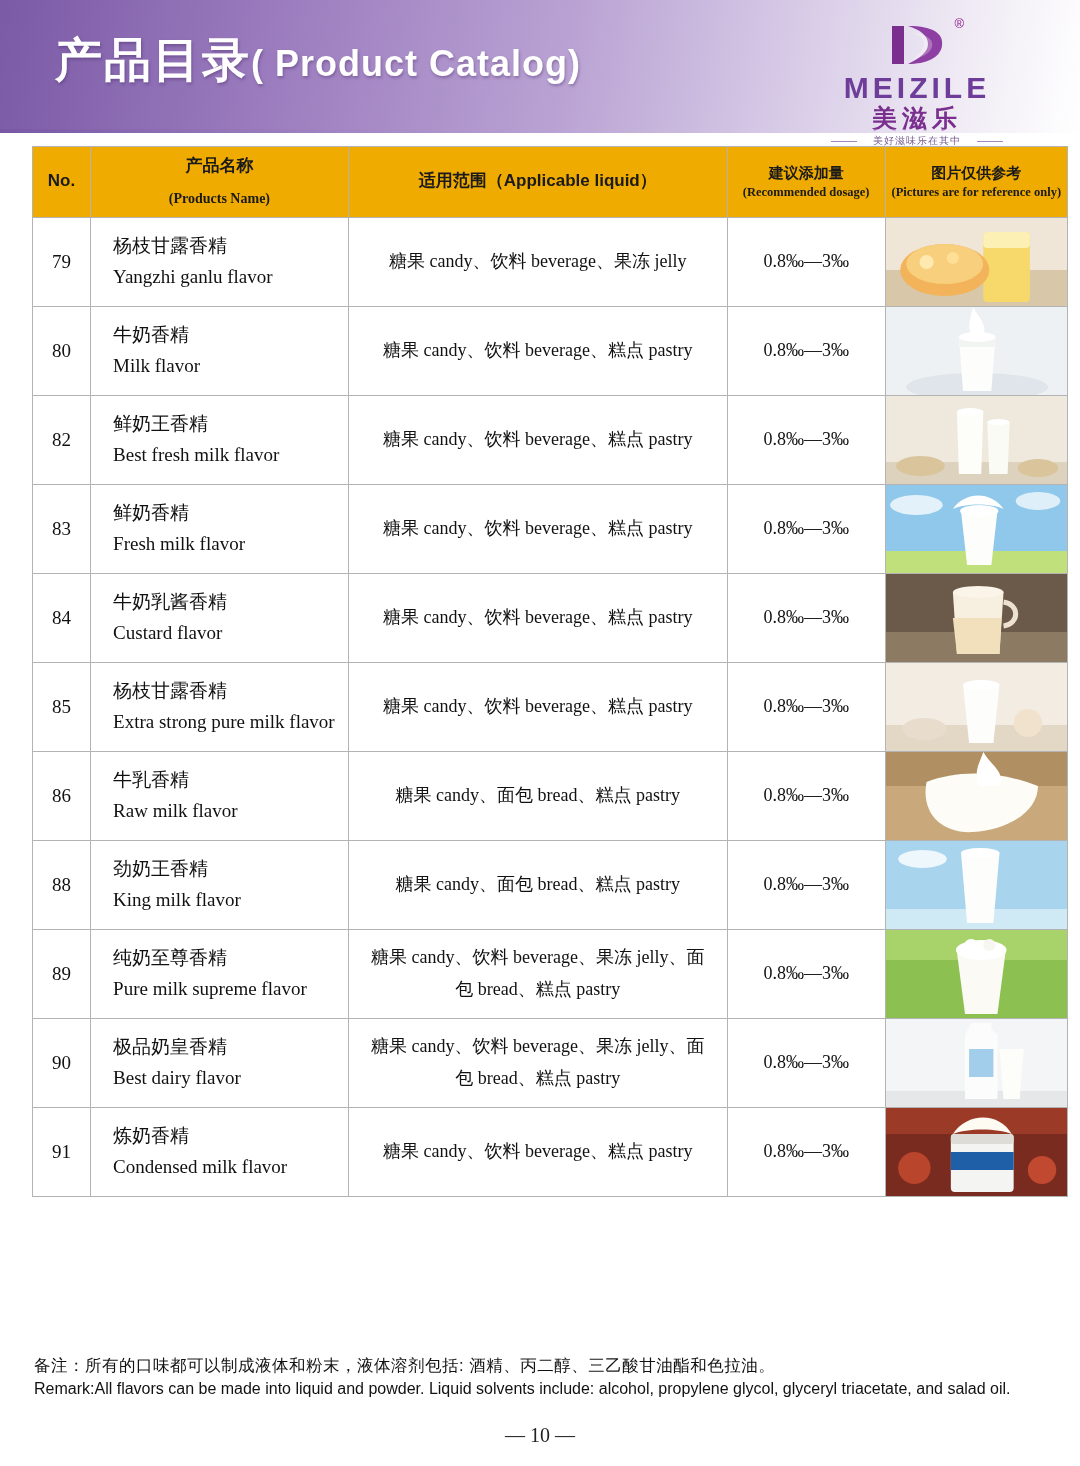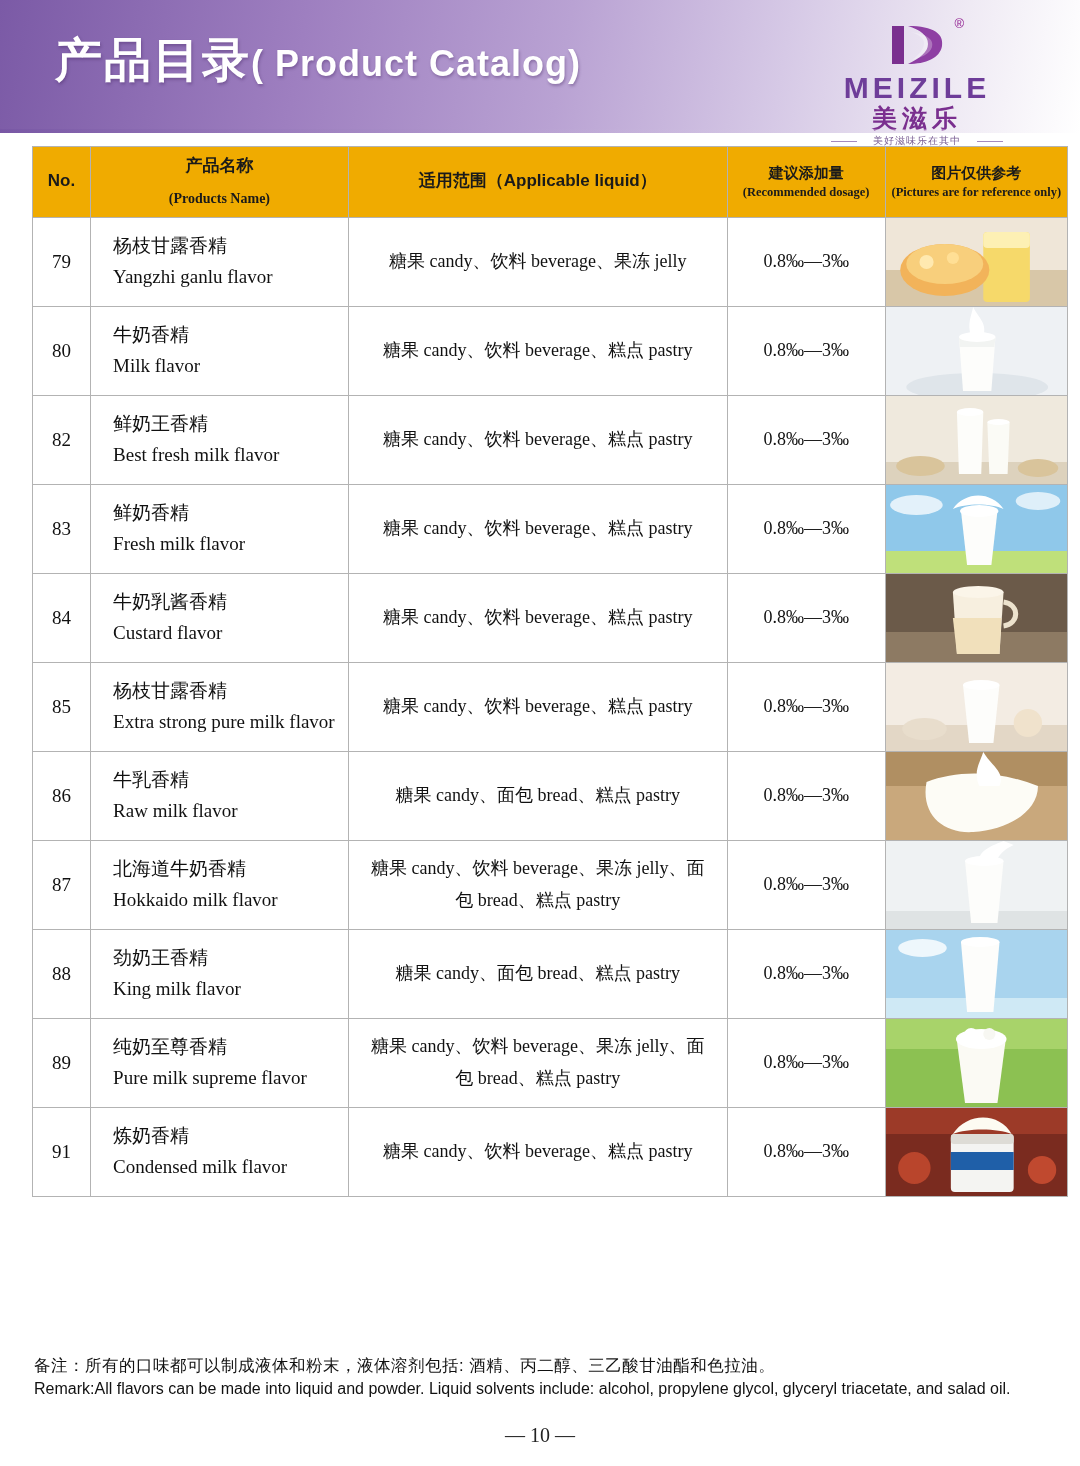--- a/index.html
+++ b/index.html
@@ -333,38 +333,20 @@
         <td class="pic">
           <svg class="thumb" viewBox="0 0 179 88" preserveAspectRatio="none">
             <rect width="179" height="88" fill="#c9a87c"></rect>
             <rect x="0" y="0" width="179" height="34" fill="#b08f62"></rect>
             <path d="M40 30 C70 18 110 18 150 34 C150 60 120 78 86 80 C56 82 34 62 40 30 Z" fill="#fdfcf6"></path>
             <path d="M96 0 C104 14 118 20 112 34 L92 34 C86 20 92 12 96 0 Z" fill="#ffffff"></path>
           </svg>
         </td>
       </tr>
 
-      <tr>
-        <td class="no">87</td>
-        <td class="name">
-          <div class="name-cn">北海道牛奶香精</div>
-          <div class="name-en">Hokkaido milk flavor</div>
-        </td>
-        <td class="scope">糖果 candy、饮料 beverage、果冻 jelly、面包 bread、糕点 pastry</td>
-        <td class="dose">0.8‰—3‰</td>
-        <td class="pic">
-          <svg class="thumb" viewBox="0 0 179 88" preserveAspectRatio="none">
-            <rect width="179" height="88" fill="#eff2f3"></rect>
-            <rect x="0" y="70" width="179" height="18" fill="#dfe3e4"></rect>
-            <path d="M78 20 L116 20 L110 82 L84 82 Z" fill="#fdfdfb"></path>
-            <path d="M116 0 C100 6 90 12 92 22 L108 22 C112 12 118 8 126 4 Z" fill="#ffffff"></path>
-            <ellipse cx="97" cy="20" rx="19" ry="5" fill="#ffffff"></ellipse>
-          </svg>
-        </td>
-      </tr>
 
       <tr>
         <td class="no">88</td>
         <td class="name">
           <div class="name-cn">劲奶王香精</div>
           <div class="name-en">King milk flavor</div>
         </td>
         <td class="scope">糖果 candy、面包 bread、糕点 pastry</td>
         <td class="dose">0.8‰—3‰</td>
         <td class="pic">
@@ -391,20 +373,38 @@
             <rect width="179" height="88" fill="#8cc152"></rect>
             <rect x="0" y="0" width="179" height="30" fill="#a8d36a"></rect>
             <path d="M70 22 L118 22 L110 84 L78 84 Z" fill="#fbfaf4"></path>
             <ellipse cx="94" cy="20" rx="25" ry="10" fill="#ffffff"></ellipse>
             <circle cx="84" cy="16" r="7" fill="#ffffff"></circle>
             <circle cx="102" cy="15" r="6" fill="#f7f7f2"></circle>
           </svg>
         </td>
       </tr>
 
+      <tr>
+        <td class="no">90</td>
+        <td class="name">
+          <div class="name-cn">极品奶皇香精</div>
+          <div class="name-en">Best dairy flavor</div>
+        </td>
+        <td class="scope">糖果 candy、饮料 beverage、果冻 jelly、面包 bread、糕点 pastry</td>
+        <td class="dose">0.8‰—3‰</td>
+        <td class="pic">
+          <svg class="thumb" viewBox="0 0 179 88" preserveAspectRatio="none">
+            <rect width="179" height="88" fill="#f4f5f6"></rect>
+            <rect x="0" y="72" width="179" height="16" fill="#e6e7e8"></rect>
+            <path d="M84 4 L104 4 L104 10 L110 16 L110 80 L78 80 L78 16 Z" fill="#fcfcfc"></path>
+            <rect x="82" y="30" width="24" height="28" fill="#5aa7dd" opacity=".55"></rect>
+            <path d="M112 30 L136 30 L132 80 L116 80 Z" fill="#fdfdfa"></path>
+          </svg>
+        </td>
+      </tr>
 
       <tr>
         <td class="no">91</td>
         <td class="name">
           <div class="name-cn">炼奶香精</div>
           <div class="name-en">Condensed milk flavor</div>
         </td>
         <td class="scope">糖果 candy、饮料 beverage、糕点 pastry</td>
         <td class="dose">0.8‰—3‰</td>
         <td class="pic">

